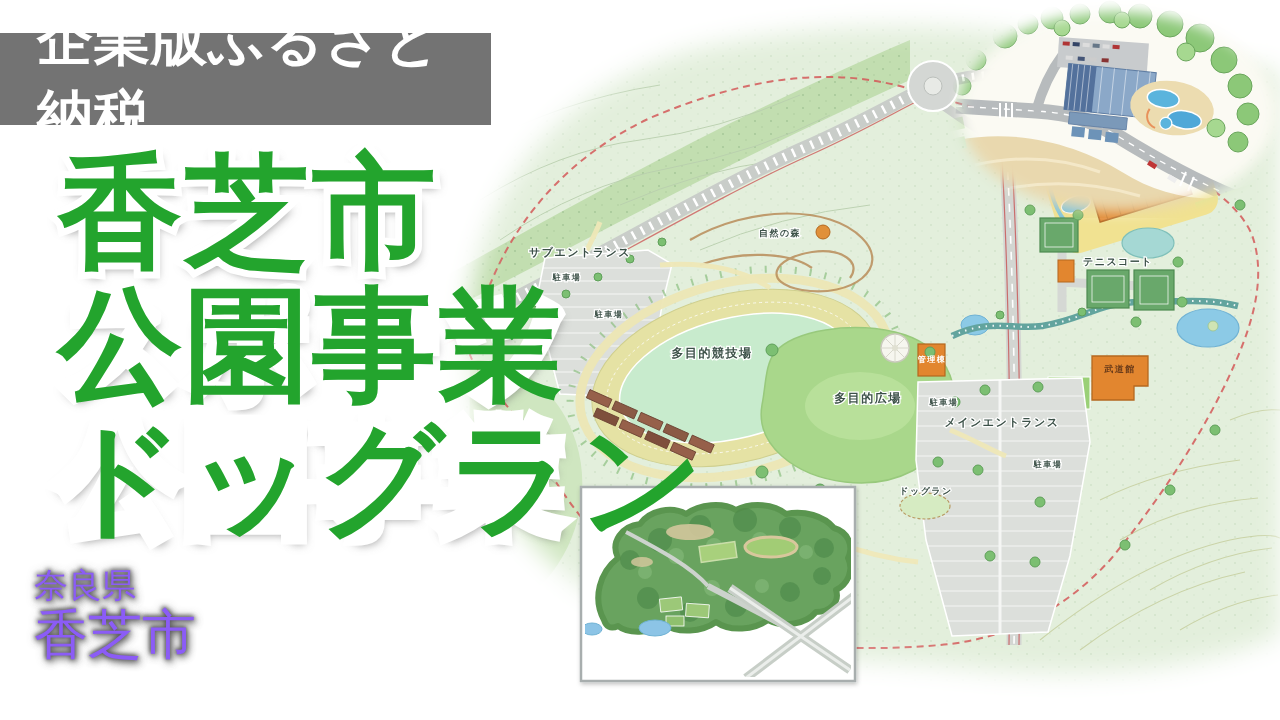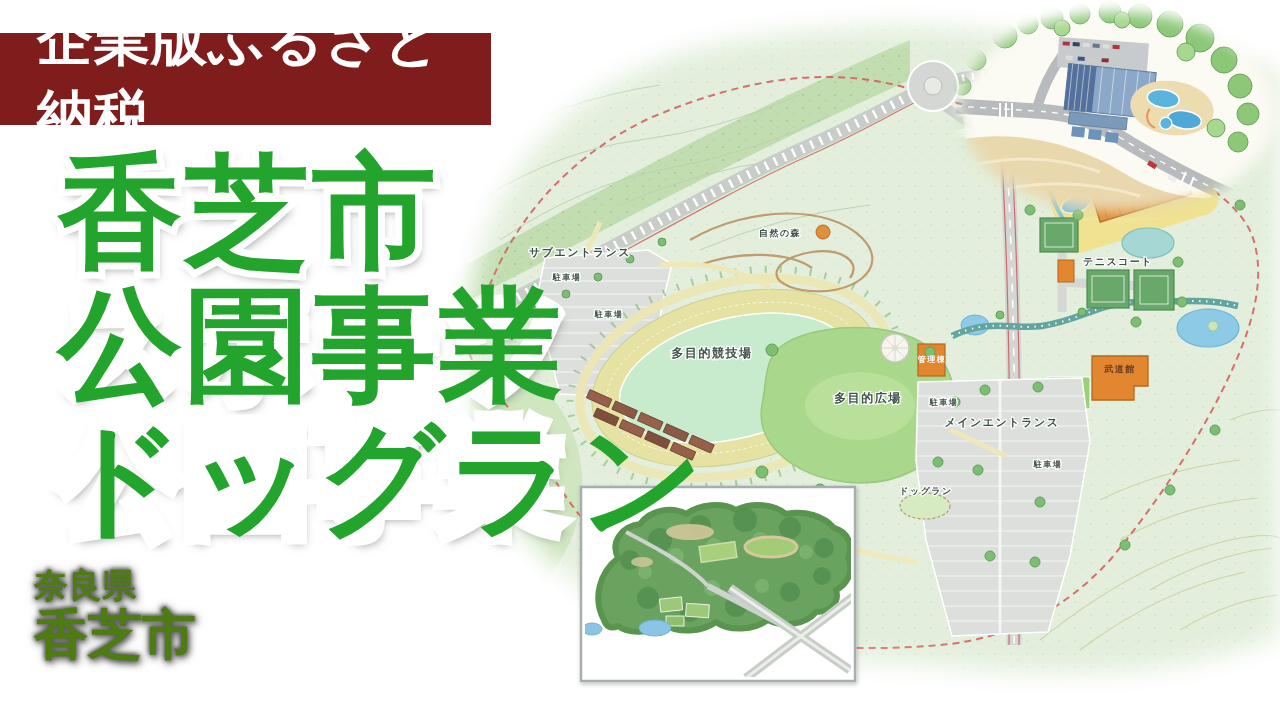--- a/index.html
+++ b/index.html
@@ -2,37 +2,37 @@
 <html><head>
 <meta charset="utf-8">
 <style>
   html,body{margin:0;padding:0;}
   body{
     width:1280px;height:720px;position:relative;overflow:hidden;background:#ffffff;
     font-family:"Liberation Sans","DejaVu Sans",sans-serif;
   }
   #map-svg{position:absolute;left:0;top:0;z-index:0;}
   .banner{
-    position:absolute;left:0;top:33px;width:491px;height:92px;background:#7f1d1d;
+    position:absolute;left:0;top:33px;width:491px;height:92px;background:#737373;
     display:flex;align-items:center;padding-left:37px;box-sizing:border-box;z-index:3;
   }
   .banner-text{font-size:56px;font-weight:800;color:#ffffff;letter-spacing:1px;}
   .title{position:absolute;left:58px;top:146px;z-index:2;}
   .title-line{
     position:relative;z-index:0;font-size:124px;font-weight:900;line-height:133px;
     color:#23a42d;letter-spacing:3px;white-space:nowrap;
   }
   .title-line::before{
     content:attr(data-text);position:absolute;left:0;top:0;z-index:-1;color:#ffffff;
     -webkit-text-stroke:14px #ffffff;
     text-shadow:5px 7px 9px rgba(110,110,110,0.55), -3px 4px 8px rgba(130,130,130,0.35);
   }
   .location{position:absolute;left:34px;top:566px;z-index:3;}
   .loc-pref,.loc-city{
-    font-weight:700;color:#4d7c0f;line-height:1.12;white-space:nowrap;
+    font-weight:400;color:#8b5cf6;line-height:1.12;white-space:nowrap;
     text-shadow:0 0 4px rgba(88,88,88,0.95),0 0 10px rgba(96,96,96,0.85),
                 2px 3px 7px rgba(70,70,70,0.8),-1px -1px 4px rgba(90,90,90,0.7);
   }
   .loc-pref{font-size:34px;}
   .loc-city{font-size:54px;}
   .map-label{
     font-family:"Liberation Sans","DejaVu Sans",sans-serif;font-weight:700;
     fill:#3c5148;stroke:#ffffff;stroke-width:2.4px;paint-order:stroke;letter-spacing:1.5px;
   }
 </style>

